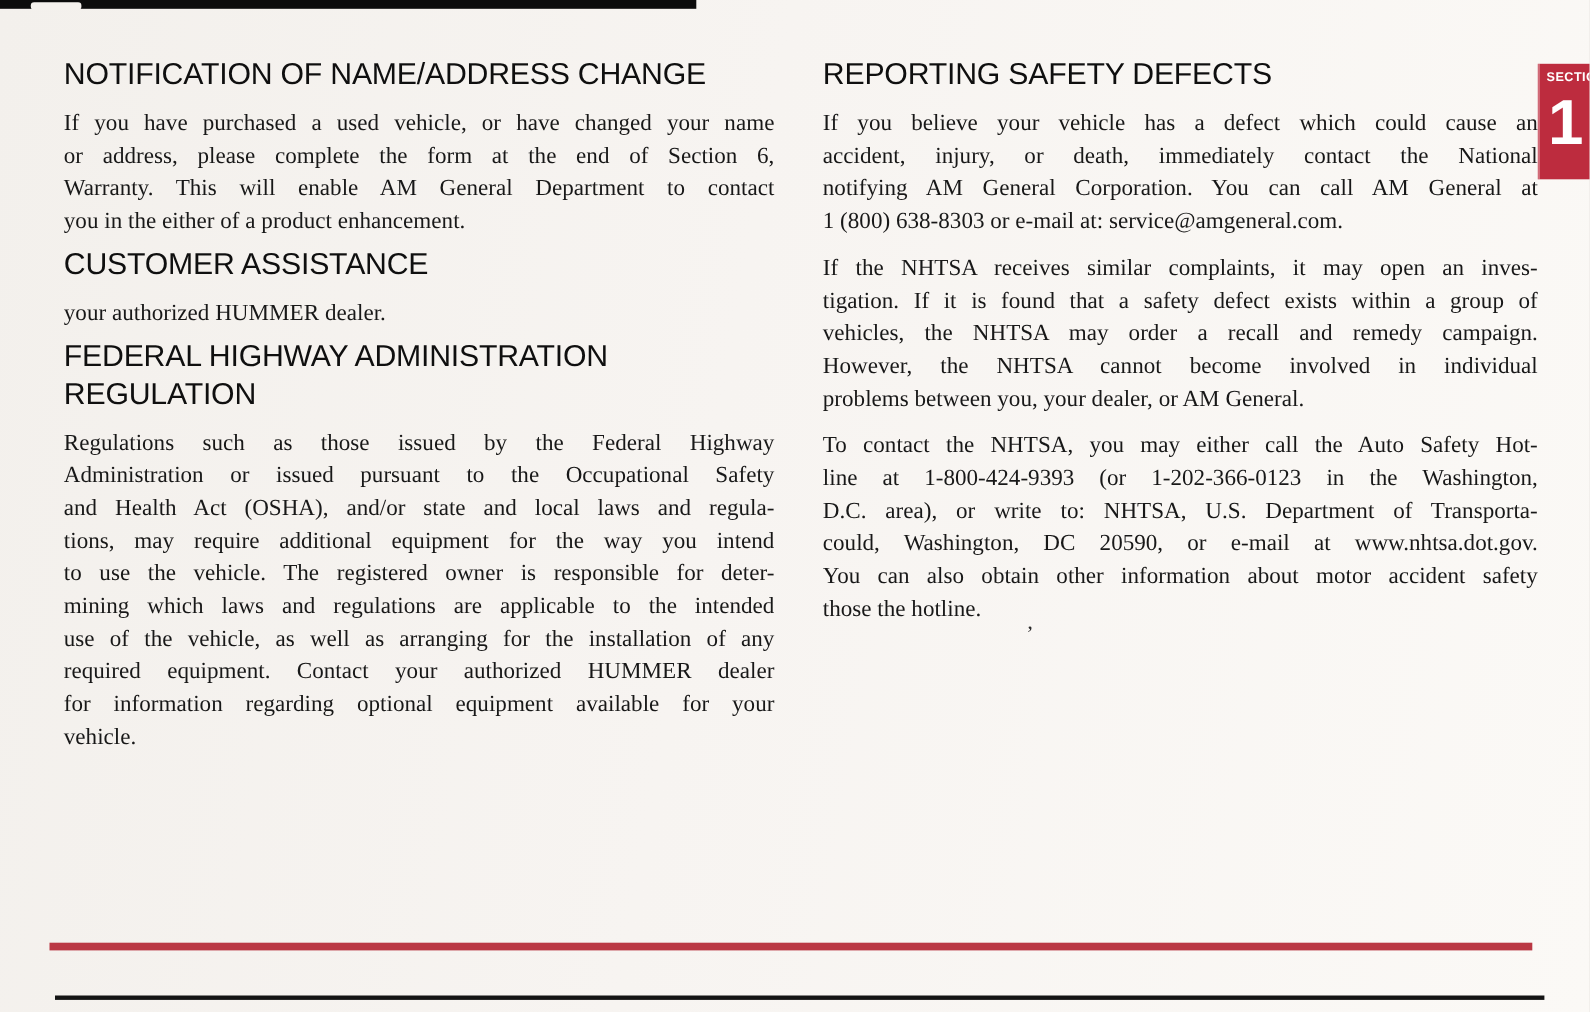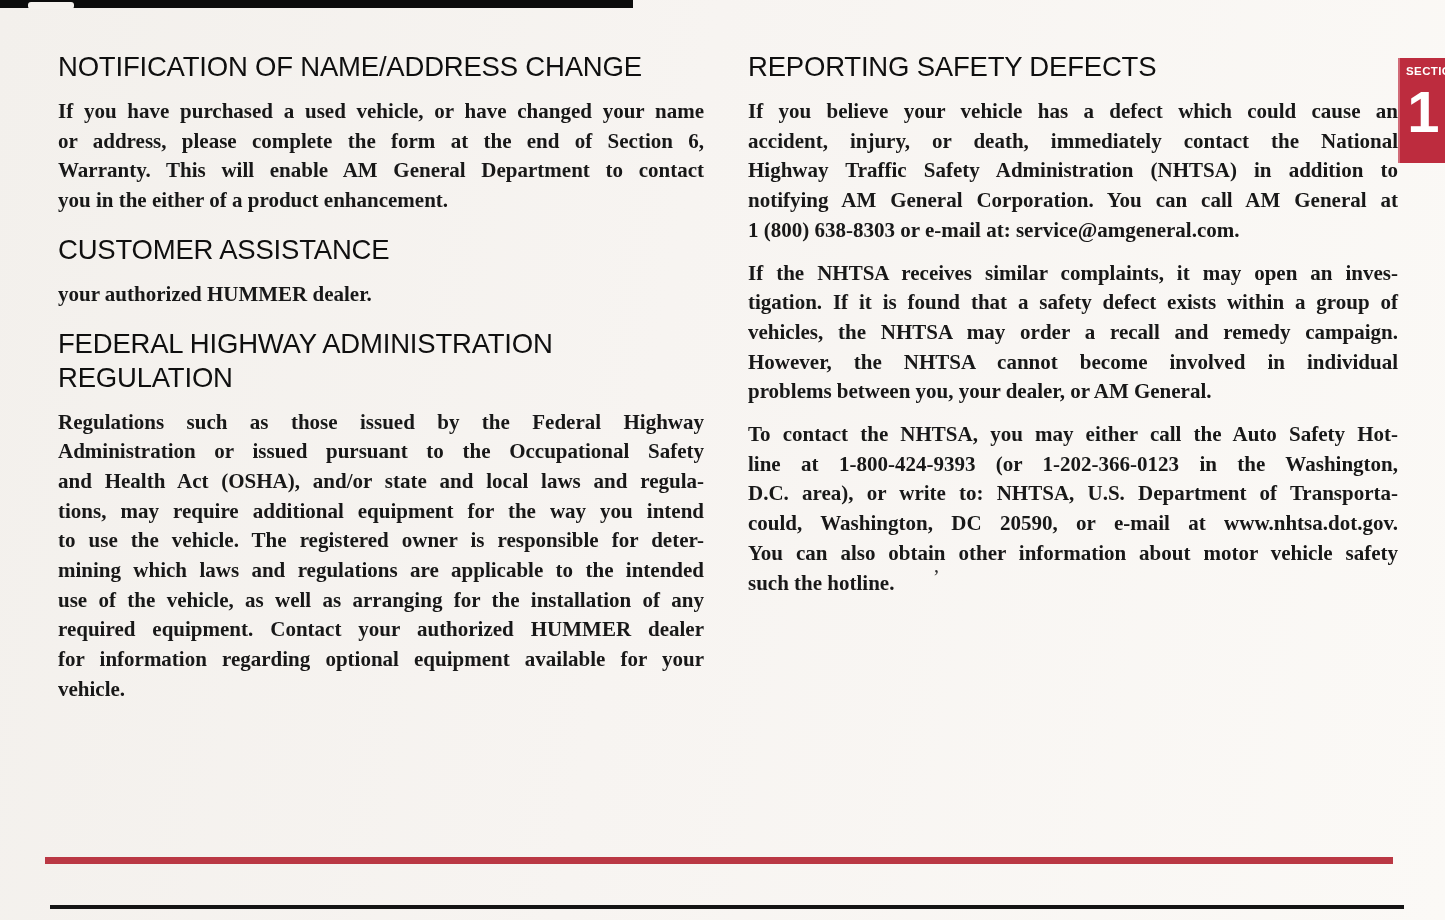--- a/index.html
+++ b/index.html
@@ -35,25 +35,24 @@
   }
   
   .col{position:absolute;top:50px;}
   .col-left{left:58px;width:646px;}
   .col-right{left:748px;width:650px;}
   .heading{
     font-family:"Liberation Sans", sans-serif;font-weight:normal;
     font-size:27.5px;line-height:34px;letter-spacing:-0.2px;
     color:#0f0f0f;margin:0;
   }
-  .section + .section{margin-top:17px;}
+  .section + .section{margin-top:7px;}
   .para{
     font-size:21px;line-height:29.7px;color:#181818;
     margin:13px 0 0 0;
-    font-weight:bold;
   }
   .para .line{text-align:justify;text-align-last:justify;}
   .para .line.last{text-align:last-left;text-align-last:left;}
   
   .scan-mark{position:absolute;left:933px;top:566px;font-size:20px;color:#2a2a2a;}
   
   .rule-red{position:absolute;left:45px;top:857px;width:1348px;height:7px;background:#ba3844;}
   .footer-text{
     position:absolute;top:897px;right:53px;
     font-size:25px;color:#101010;white-space:nowrap;margin-top:34px;
@@ -107,38 +106,37 @@
         </div>
     </div>
   </div>
 
   <div class="col col-right">
     <div class="section">
       <h2 class="heading">REPORTING SAFETY DEFECTS</h2>
       <div class="para">
           <div class="line">If you believe your vehicle has a defect which could cause an</div>
           <div class="line">accident, injury, or death, immediately contact the National</div>
-          <div class="line">Highway Traffic Safety Administration (NHTSA) in addition to</div>
           <div class="line">notifying AM General Corporation. You can call AM General at</div>
           <div class="line last">1 (800) 638-8303 or e-mail at: service@amgeneral.com.</div>
         </div>
       <div class="para">
           <div class="line">If the NHTSA receives similar complaints, it may open an inves-</div>
           <div class="line">tigation. If it is found that a safety defect exists within a group of</div>
           <div class="line">vehicles, the NHTSA may order a recall and remedy campaign.</div>
           <div class="line">However, the NHTSA cannot become involved in individual</div>
           <div class="line last">problems between you, your dealer, or AM General.</div>
         </div>
       <div class="para">
           <div class="line">To contact the NHTSA, you may either call the Auto Safety Hot-</div>
           <div class="line">line at 1-800-424-9393 (or 1-202-366-0123 in the Washington,</div>
           <div class="line">D.C. area), or write to: NHTSA, U.S. Department of Transporta-</div>
           <div class="line">could, Washington, DC 20590, or e-mail at www.nhtsa.dot.gov.</div>
-          <div class="line">You can also obtain other information about motor vehicle safety</div>
-          <div class="line last">such the hotline.</div>
+          <div class="line">You can also obtain other information about motor accident safety</div>
+          <div class="line last">those the hotline.</div>
         </div>
     </div>
   </div>
 
   <div class="scan-mark">ʼ</div>
 
   <div class="rule-red"></div>
 
   <div class="footer-text">
     <span>Introduction</span><span class="footer-page">7</span>

